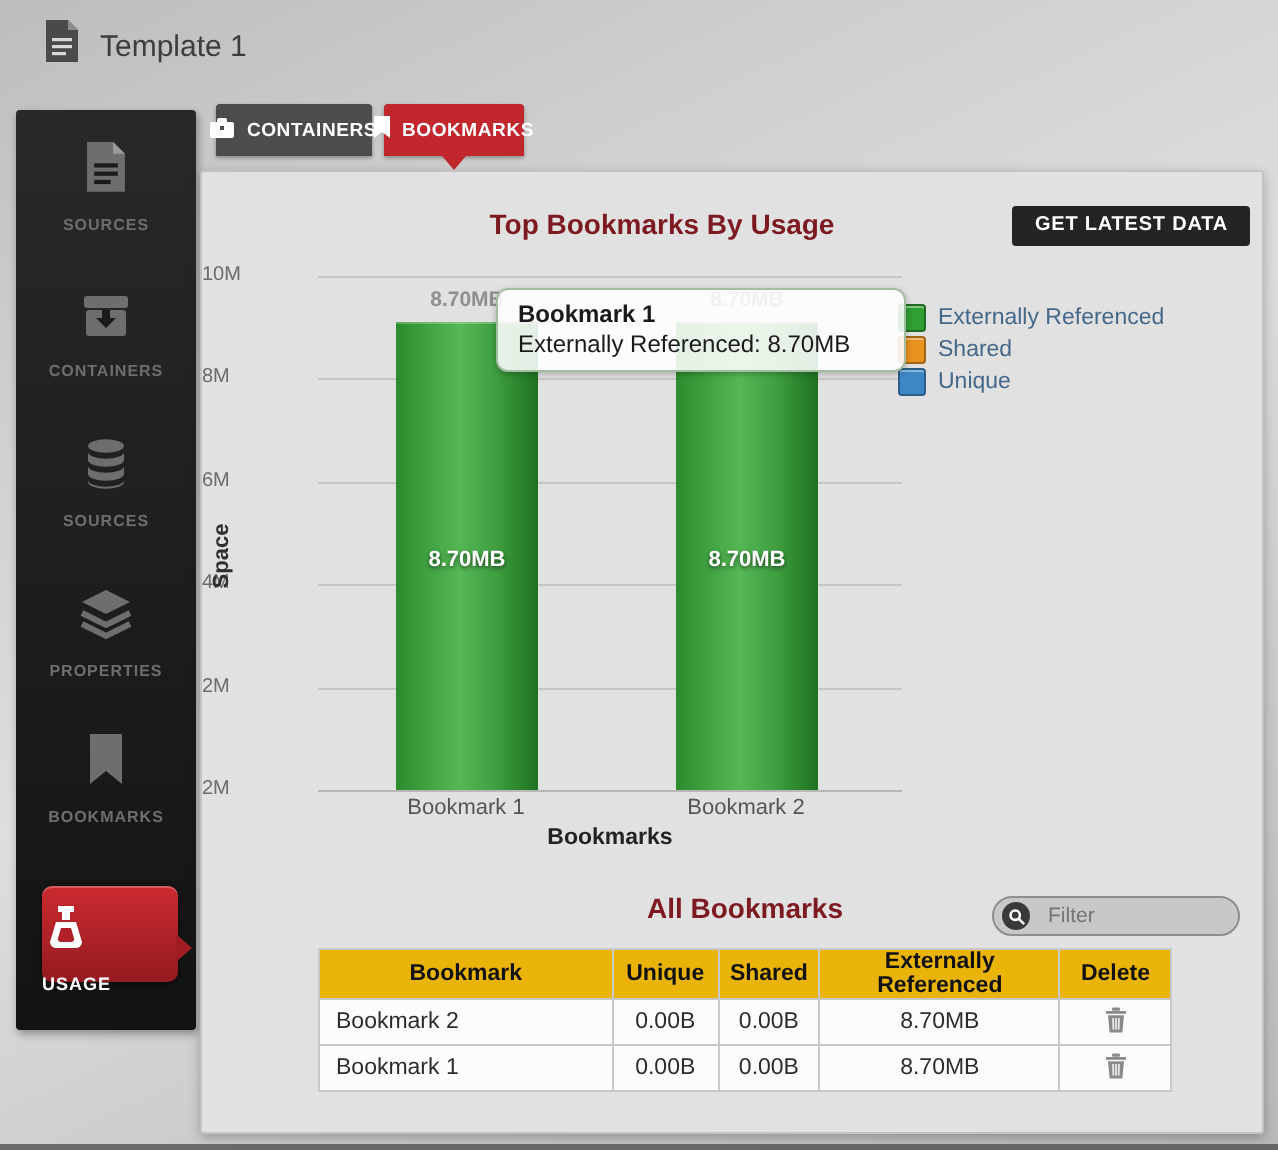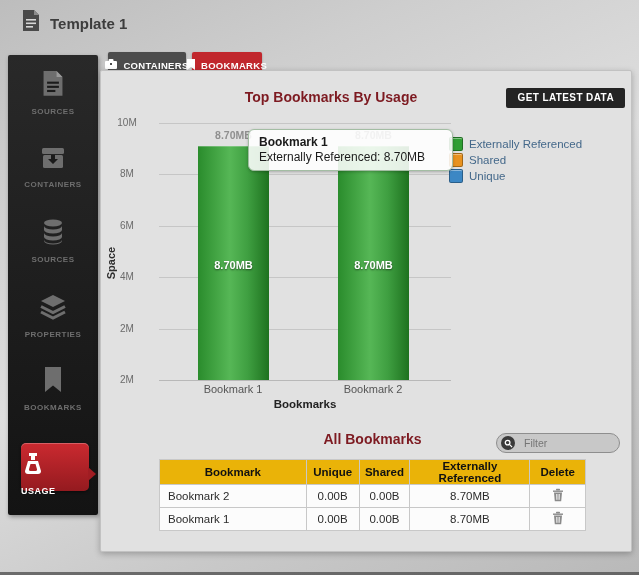--- a/index.html
+++ b/index.html
@@ -5,21 +5,21 @@
   html,body{margin:0;padding:0;}
   .screen{
     position:relative;width:639px;height:575px;overflow:hidden;
     font-family:"Liberation Sans",sans-serif;
     background:linear-gradient(155deg,#bdbdbd 0%,#cecece 22%,#dedede 48%,#c9c9c9 75%,#b9b9b9 100%);
   }
   .bottom-line{position:absolute;left:0;right:0;bottom:0;height:3px;background:#4a4a4a;opacity:.75;}
 
   
   .app-header{position:absolute;left:22px;top:10px;display:flex;align-items:center;gap:10px;}
-  .app-header .title{font-size:15px;font-weight:bold;color:#3d3d3d;}
+  .app-header .title{font-size:15px;font-weight:normal;color:#3d3d3d;}
 
   
   .tab{position:absolute;top:52px;height:26px;display:flex;align-items:center;justify-content:center;gap:6px;
        color:#fff;font-size:9.5px;font-weight:bold;letter-spacing:.3px;border-radius:2px 2px 0 0;cursor:pointer;}
   .tab-containers{left:108px;width:78px;background:#4c4c4c;box-shadow:0 1px 2px rgba(0,0,0,.35);}
   .tab-bookmarks{left:192px;width:70px;background:#c1272d;box-shadow:0 1px 2px rgba(0,0,0,.35);}
   .tab-arrow{position:absolute;left:221px;top:78px;width:0;height:0;
        border-left:6px solid transparent;border-right:6px solid transparent;border-top:7px solid #c1272d;}
 
   
@@ -31,30 +31,30 @@
   .si-0{top:16px;} .si-1{top:91px;} .si-2{top:164px;} .si-3{top:239px;} .si-4{top:312px;}
   .usage-btn{position:absolute;left:13px;top:388px;width:68px;height:48px;border-radius:5px;
        background:linear-gradient(#cb2a30,#941a1f);box-shadow:inset 0 1px 0 rgba(255,255,255,.25),0 1px 3px rgba(0,0,0,.5);
        color:#fff;text-align:left;cursor:pointer;}
   .usage-btn .lbl{display:block;margin-top:4px;font-size:9px;font-weight:bold;letter-spacing:.5px;}
   .usage-btn .arrow{position:absolute;right:-7px;top:24px;width:0;height:0;
        border-top:7px solid transparent;border-bottom:7px solid transparent;border-left:8px solid #a01d23;}
   .usage-btn svg{margin-top:9px;}
 
   
-  .panel{position:absolute;left:100px;top:70px;width:532px;height:482px;background:#e1e1e1;
+  .panel{position:absolute;left:100px;top:85px;width:532px;height:482px;background:#e1e1e1;
        border:1px solid #c2c2c2;border-radius:2px;box-shadow:0 2px 6px rgba(0,0,0,.25);box-sizing:border-box;}
   .panel-title{position:absolute;left:80px;top:18px;width:300px;text-align:center;
        font-size:14px;font-weight:bold;color:#7d1a21;}
   .get-latest{position:absolute;right:6px;top:17px;height:20px;line-height:20px;padding:0 11px;
        background:#242424;color:#fff;font-size:10px;font-weight:bold;letter-spacing:.4px;border-radius:2px;cursor:pointer;}
 
   
   .gridline{position:absolute;left:58px;width:292px;height:1px;background:#c6c6c6;}
-  .ytick{position:absolute;left:0;width:52px;text-align:center;font-size:10px;color:#6b6b6b;}
+  .ytick{position:absolute;left:0;width:52px;text-align:left;font-size:10px;color:#6b6b6b;}
   .ylabel{position:absolute;left:-30px;top:186px;width:80px;text-align:center;font-size:11px;font-weight:bold;color:#2e2e2e;
        transform:rotate(-90deg);}
   .bar{position:absolute;top:75px;width:71px;height:234px;
        background:linear-gradient(90deg,#2a8c2c 0%,#56b756 45%,#3f9f41 70%,#1e721f 100%);
        box-shadow:inset 0 1px 0 rgba(255,255,255,.25);}
   .bar1{left:97px;} .bar2{left:237px;}
   .bar-top-label{position:absolute;top:58px;width:71px;text-align:center;font-size:10.5px;font-weight:bold;color:#8f8f8f;}
   .btl1{left:97px;} .btl2{left:237px;}
   .bar-in-label{position:absolute;top:188px;width:71px;text-align:center;font-size:11px;font-weight:bold;color:#fff;
        text-shadow:0 1px 2px rgba(0,0,0,.55);}

